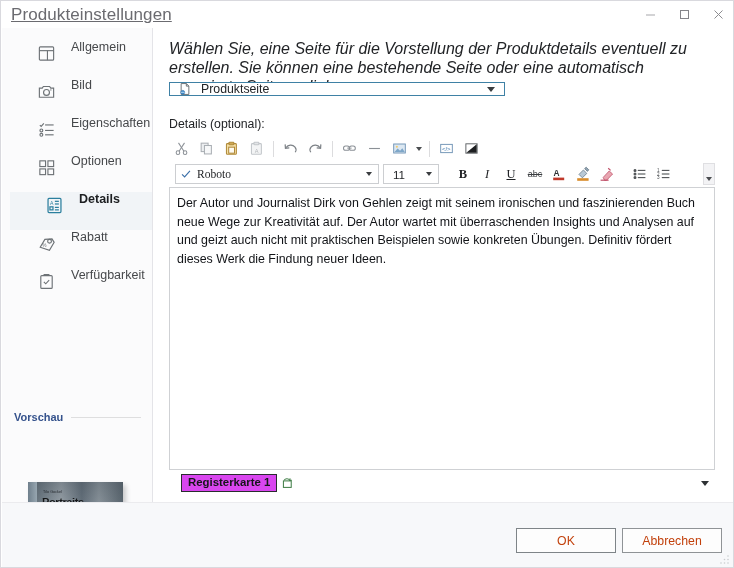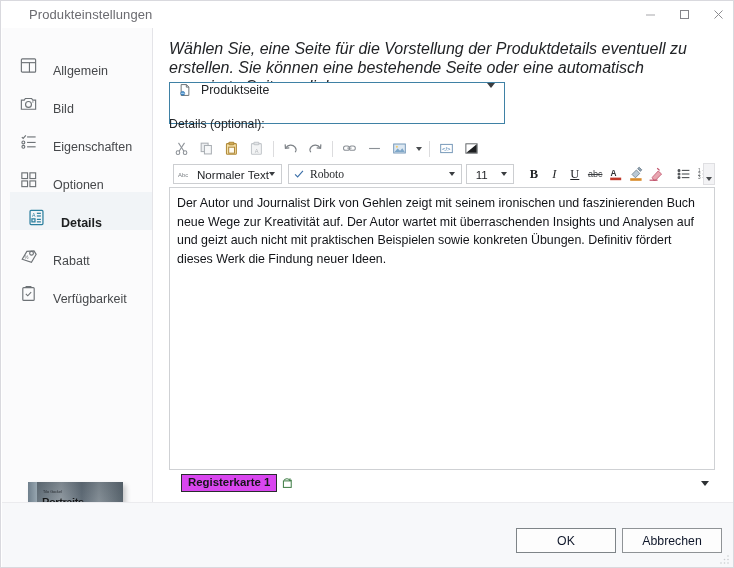--- a/index.html
+++ b/index.html
@@ -20,23 +20,24 @@
   }
 
   
   .titlebar {
     position: absolute; left: 0; top: 0;
     width: 734px; height: 27px;
     background: #ffffff;
     display: flex; align-items: center;
   }
   .title-text {
-    font-size: 13px; color: #6b6b70;
-    margin-left: 28px; letter-spacing: .1px;
+    font-size: 17px; color: #6b6b70;
+    margin-left: 10px; letter-spacing: .1px;
     white-space: nowrap;
+    text-decoration: underline;
   }
   .win-controls {
     position: absolute; right: 0; top: 0;
     height: 27px; display: flex; align-items: stretch;
   }
   .win-btn {
     width: 34px; height: 27px;
     display: flex; align-items: center; justify-content: center;
     color: #8a8a8e;
   }
@@ -45,22 +46,22 @@
   
   .sidebar {
     position: absolute; left: 1px; top: 27px;
     width: 151px; height: 501px;
     background: #fbfbfc;
     border-right: 1px solid #e4e4e8;
     box-sizing: border-box;
   }
   .nav { padding-top: 12px; }
   .nav-item {
-    height: 38px; display: flex; align-items: flex-end;
-    padding-left: 13px; box-sizing: border-box;
+    height: 38px; display: flex; align-items: flex-start;
+    padding-left: 31px; box-sizing: border-box;
     position: relative;
   }
   .nav-item.selected { background: #f1f4f7; margin-left: 8px; }
   .nav-ico {
     width: 26px; height: 26px; flex: 0 0 26px;
     display: flex; align-items: center; justify-content: center;
     color: #6d7276;
   }
   .nav-item.selected .nav-ico { color: #2b7f9e; }
   .nav-label {
@@ -156,24 +157,24 @@
     background: #ffffff;
     box-sizing: border-box;
   }
   .intro {
     position: absolute; left: 16px; top: 11px; width: 527px;
     font-size: 16px; color: #222427; line-height: 19px; font-style: italic;
   }
   
   .pagesel {
     position: absolute; left: 16px; top: 54px;
-    width: 336px; height: 42px;
+    width: 336px; height: 14px;
     border: 1px solid #3f81a5;
     background: #fff;
-    display: flex; align-items: flex-start;
+    display: flex; align-items: center;
     box-sizing: border-box;
   }
   .pagesel .doc-ico {
     width: 22px; display: flex; align-items: center; justify-content: center;
     margin-left: 4px; color: #6a6f74;
   }
   .pagesel .val {
     font-size: 12.3px; color: #222427; margin-left: 5px;
   }
   .pagesel .caret {
@@ -314,21 +315,21 @@
     width: 731px; height: 65px;
     background: #f7f8fa;
     border-top: 1px solid #ebebee;
     box-sizing: border-box;
   }
   .btn {
     position: absolute; top: 25px;
     height: 25px; width: 100px;
     background: #fdfdfd;
     border: 1px solid #8f9396;
-    font-size: 12.3px; color: #0f172a;
+    font-size: 12.3px; color: #c2410c;
     display: flex; align-items: center; justify-content: center;
     box-sizing: border-box;
   }
   .btn.ok   { left: 514px; border-color: #7e8488; }
   .btn.cancel { left: 620px; }
 
   .grip {
     position: absolute; right: 3px; bottom: 2px;
     width: 11px; height: 11px; opacity: .5;
   }
@@ -444,20 +445,24 @@
             <rect x="4" y="3.8" width="12" height="13.4" rx="1"></rect>
             <path d="M7.5 3.8V2.6h5v1.2"></path>
             <path d="M7.2 10.4l2 2 3.6-3.8"></path>
           </svg>
         </span>
         <span class="nav-label">Verfügbarkeit</span>
       </div>
 
     </div>
 
+    <div class="preview-head">
+      <span class="ptxt">Vorschau</span>
+      <span class="pline"></span>
+    </div>
 
     <div class="preview-box">
       <div class="book">
         <div class="spine"></div>
         <div class="photo">
           <div class="ph-fig"></div>
           <div class="ph-fig2"></div>
           <div class="ph-road"></div>
         </div>
         <div class="t0">Tilo Gockel</div>
@@ -566,29 +571,20 @@
         </div>
         <div class="tb-btn">
           <svg width="15" height="15" viewBox="0 0 16 16">
             <rect x="2" y="3" width="12" height="10" fill="#ffffff" stroke="#5a5e62" stroke-width="1"></rect>
             <path d="M2.5 12.5L13.5 3.5V12.5z" fill="#1d1f21"></path>
           </svg>
         </div>
       </div>
 
       <div class="tbrow r2">
-        <div class="combo style">
-          <span class="c-pre">
-            <svg width="14" height="11" viewBox="0 0 18 12">
-              <text x="0" y="9" font-size="7.6" fill="#7c8186" font-family="Liberation Sans, sans-serif">Abc</text>
-            </svg>
-          </span>
-          <span class="c-txt">Normaler Text</span>
-          <span class="c-car"></span>
-        </div>
 
         <div class="combo font">
           <span class="c-pre">
             <svg width="12" height="12" viewBox="0 0 14 14" fill="none" stroke="#3b6fa8" stroke-width="1.3">
               <path d="M2.4 7.4l3 3 6.2-7"></path>
             </svg>
           </span>
           <span class="c-txt">Roboto</span>
           <span class="c-car"></span>
         </div>

